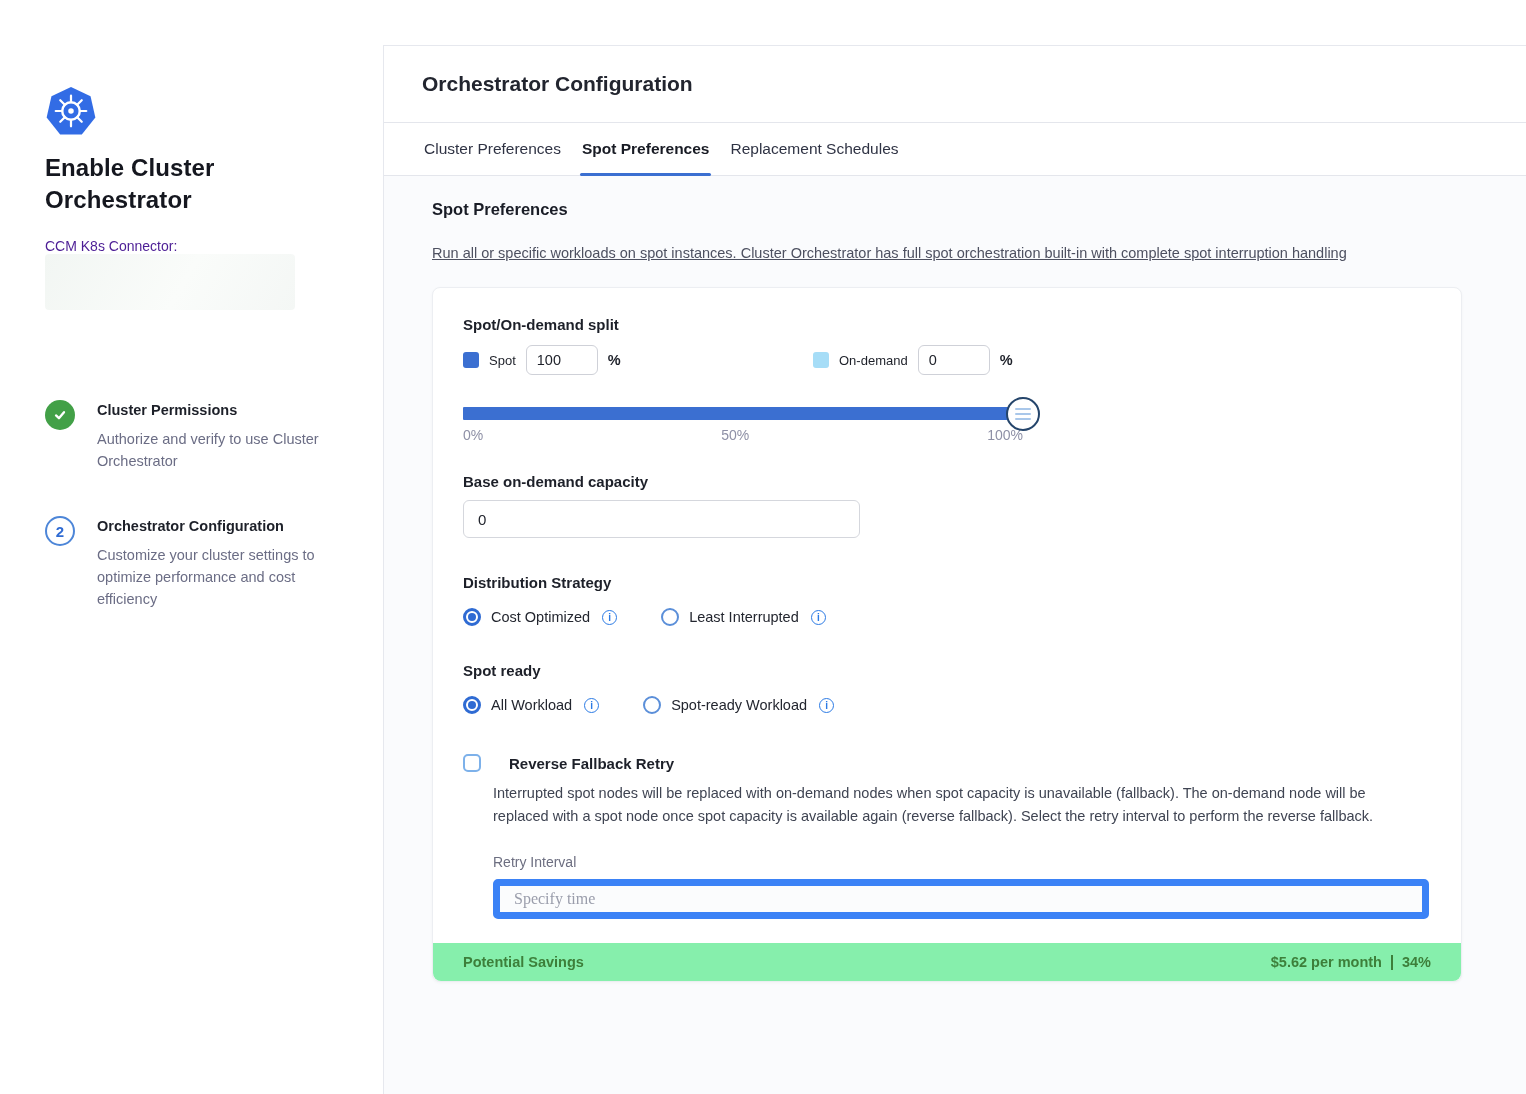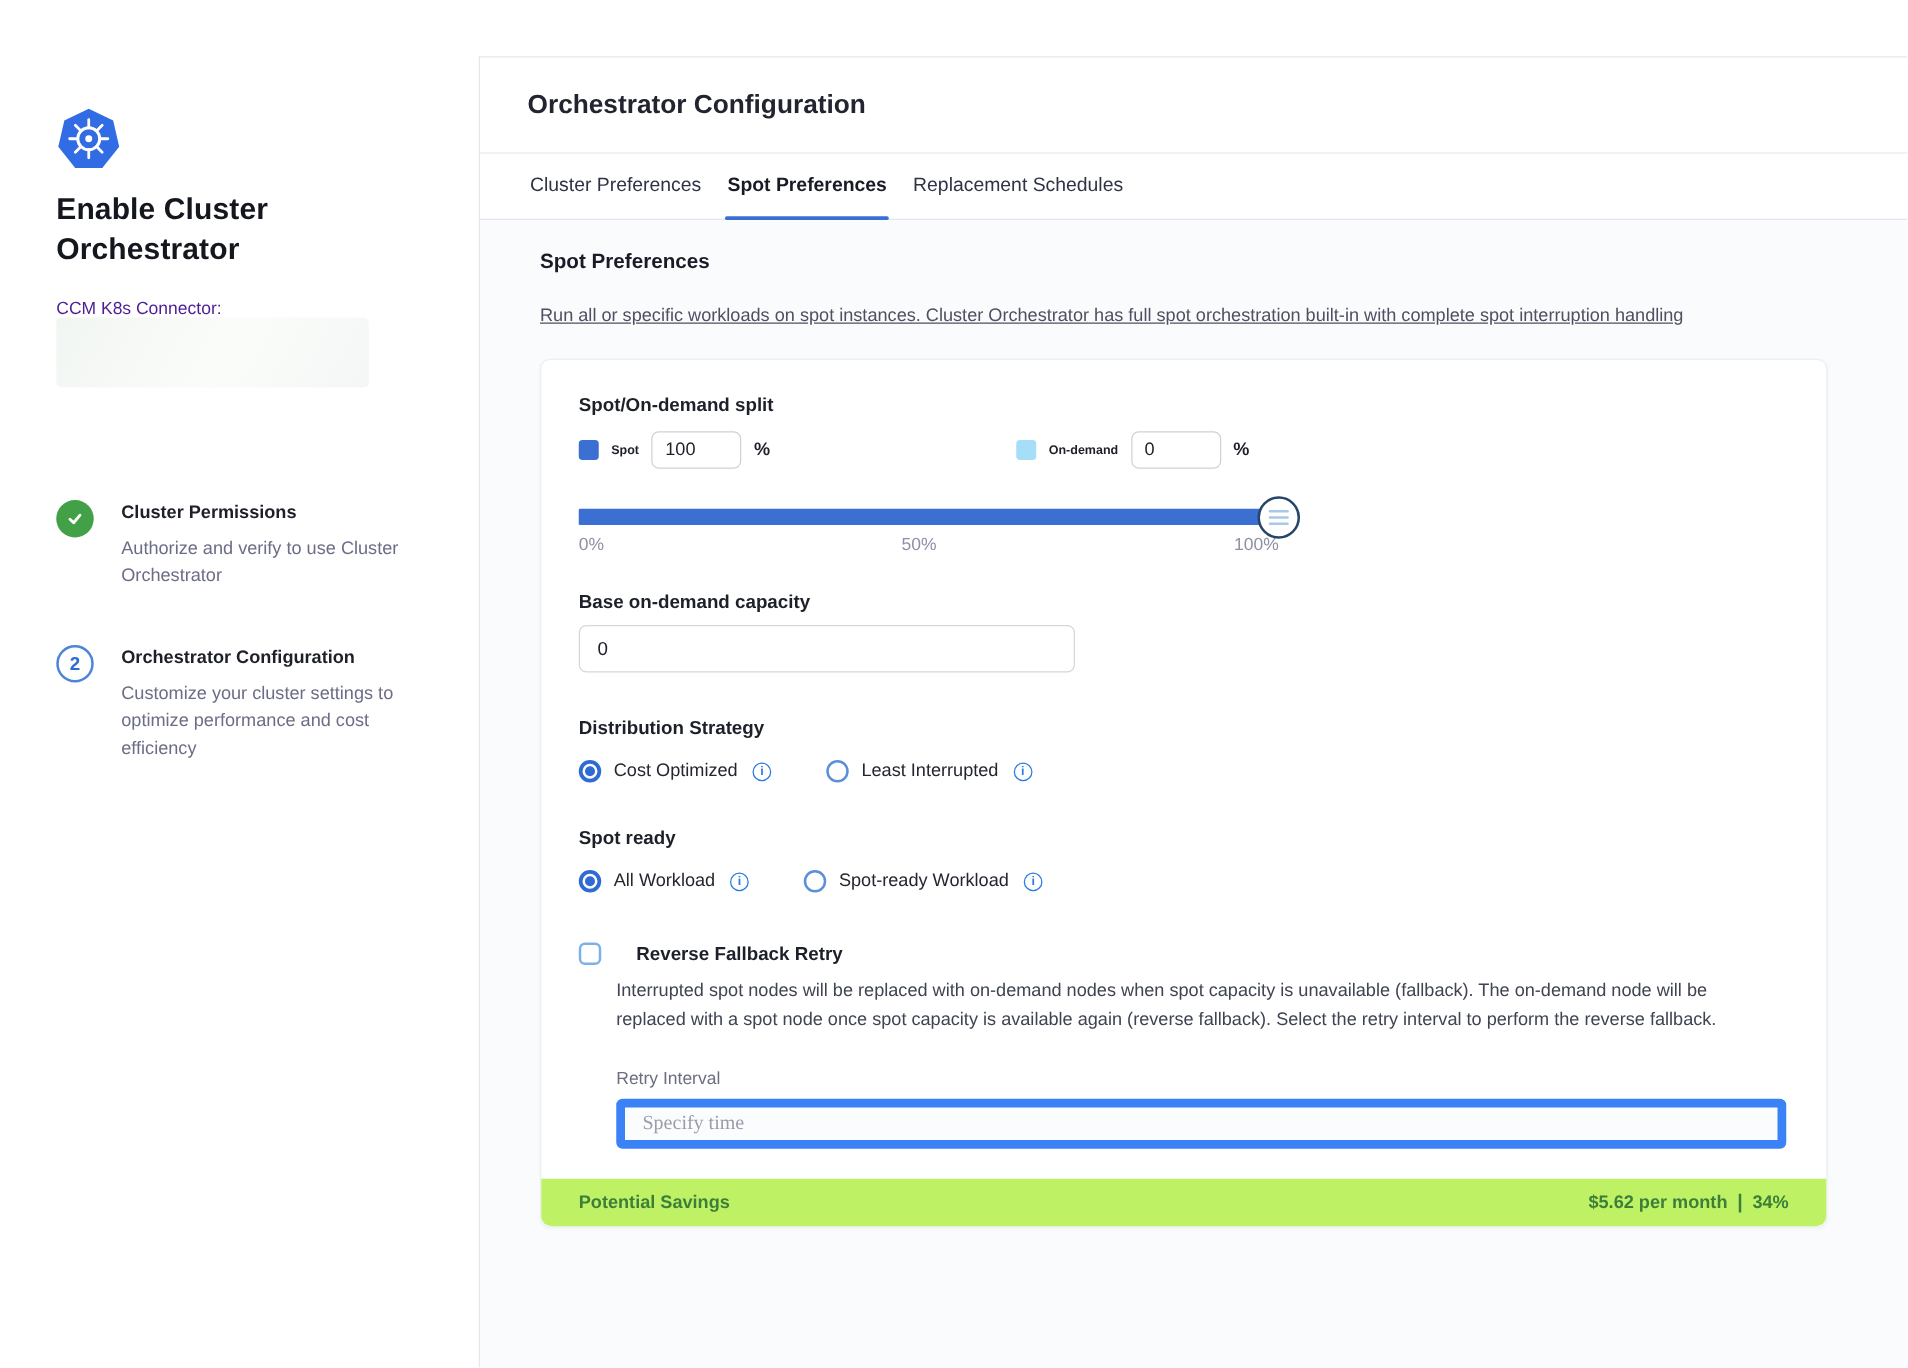--- a/index.html
+++ b/index.html
@@ -47,21 +47,21 @@
     box-shadow:0 1px 3px rgba(40,41,61,.04); max-width:1034px; }
   .card-body { padding:28px 30px 24px 30px; }
   .field-heading { font-size:15px; font-weight:700; color:#1d2029; }
 
   .legend-row { display:flex; margin-top:12px; align-items:center; }
   .legend-group { display:flex; align-items:center; gap:10px; }
   .legend-group.first { width:350px; }
   .swatch { width:16px; height:16px; border-radius:3px; display:inline-block; }
   .swatch.spot { background:#3b6fd1; }
   .swatch.ondemand { background:#a6ddf7; }
-  .legend-label { font-size:10px; font-weight:700; color:#1d2029; }
+  .legend-label { font-size:13px; font-weight:400; color:#1d2029; }
   .pct-input { width:72px; height:30px; border:1px solid #cfd1d8; border-radius:6px;
     font-size:14.5px; padding:0 10px; color:#1d2029; font-family:inherit; }
   .unit { font-size:14.5px; font-weight:700; color:#1d2029; }
 
   .slider { width:560px; margin-top:32px; }
   .slider-track { position:relative; height:13px; background:#3b6fd1; border-radius:1px; }
   .slider-handle { position:absolute; right:-17px; top:50%; transform:translateY(-50%);
     width:34px; height:34px; background:#fff; border:2px solid #25456b; border-radius:50%;
     display:flex; flex-direction:column; align-items:center; justify-content:center;
     gap:3px; cursor:grab; }
@@ -95,21 +95,21 @@
   .fallback-desc { margin:10px 0 0 30px; max-width:930px; font-size:14.5px;
     color:#3f4452; line-height:1.6; }
 
   .retry-block { margin:26px 0 0 30px; }
   .retry-label { font-size:14px; color:#6c6e80; }
   .retry-input { display:block; margin-top:9px; width:936px; height:40px;
     background:#fbfcfd; border:7px solid #3b82f6; border-radius:5px; font-size:16px;
     padding:0 14px; color:#1d2029; font-family:Liberation Serif, serif; }
   .retry-input::placeholder { color:#9a9dab; }
 
-  .savings { height:38px; background:#bef264; border-radius:0 0 8px 8px;
+  .savings { height:38px; background:#86efac; border-radius:0 0 8px 8px;
     display:flex; align-items:center; justify-content:space-between; padding:0 30px;
     font-size:14.5px; font-weight:700; color:#3d7f3a; }
   .savings-right { display:flex; align-items:center; gap:9px; }
   .savings-sep { width:2px; height:15px; background:#3d7f3a; display:inline-block; }
 </style>
 </head>
 <body>
 
 <div class="page">
 

